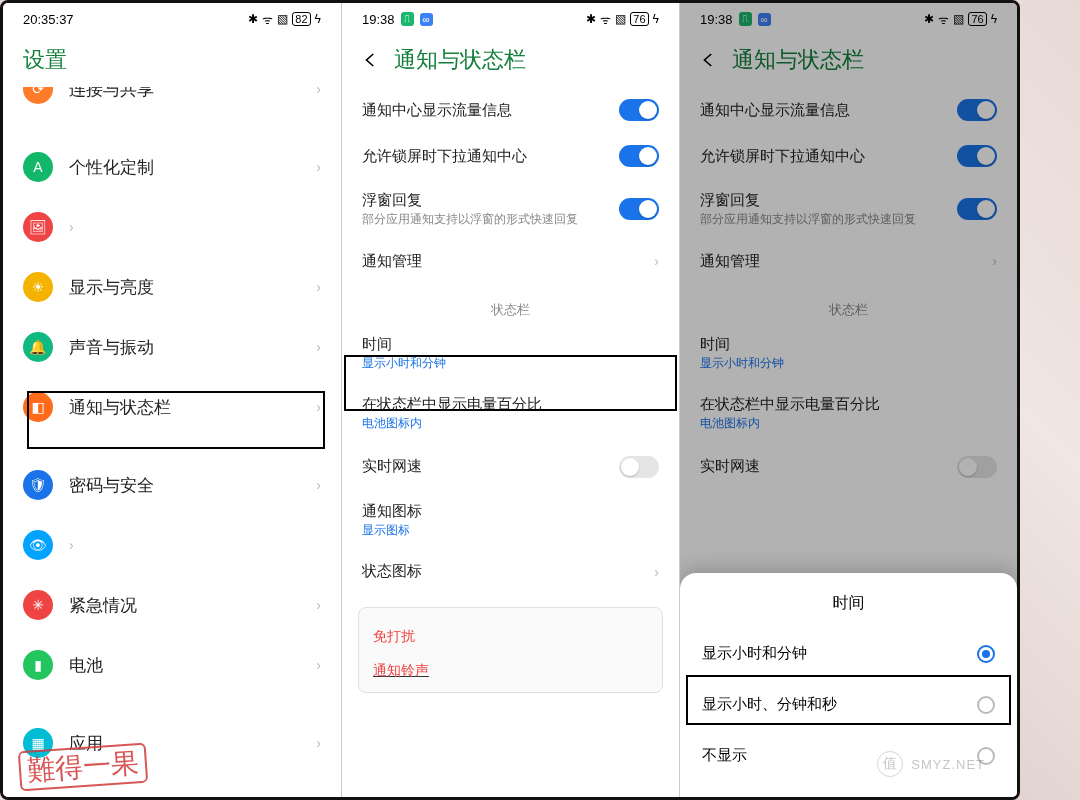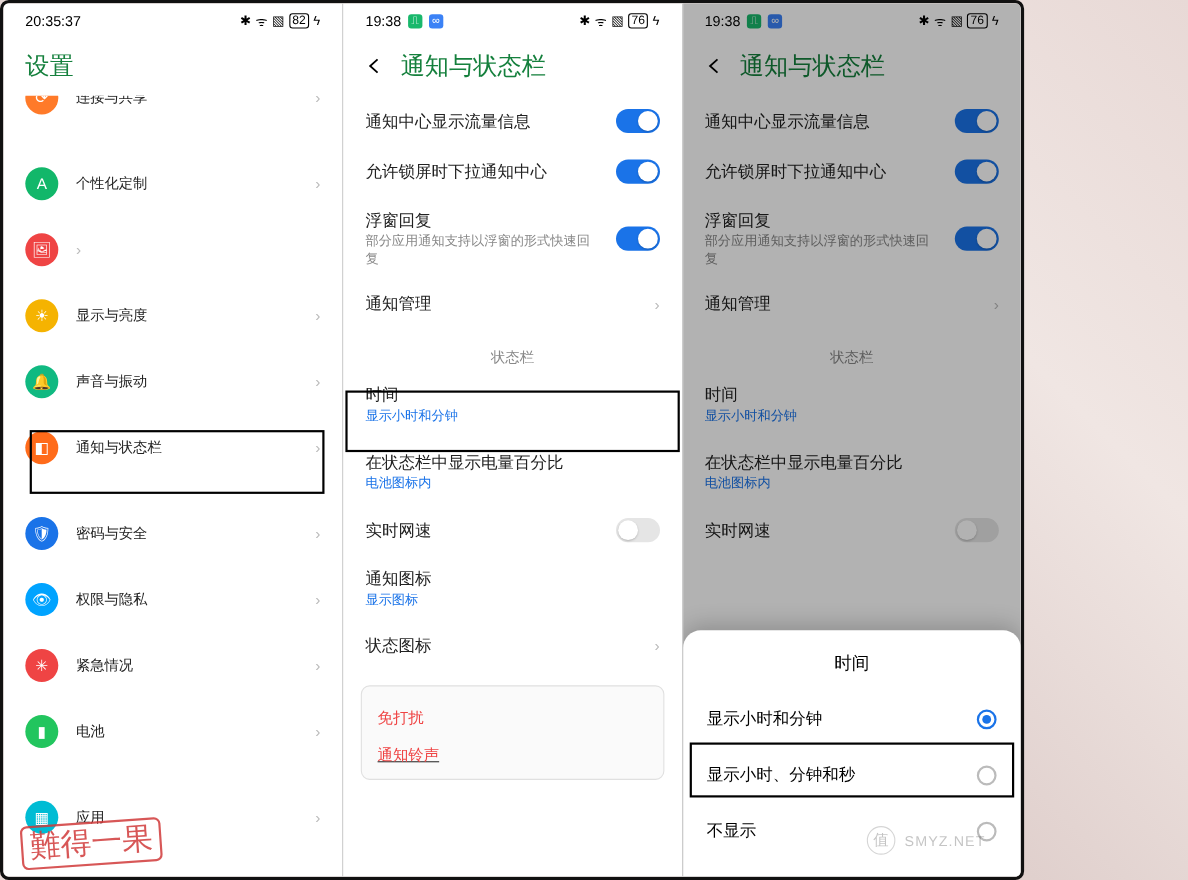--- a/index.html
+++ b/index.html
@@ -5,21 +5,21 @@
   * { box-sizing: border-box; margin: 0; padding: 0; }
   body {
     width: 1080px;
     height: 800px;
     overflow: hidden;
     font-family: -apple-system, "PingFang SC", "Microsoft YaHei", sans-serif;
     background: linear-gradient(45deg, #e8d9d6 0%, #f0e6e3 25%, #e0d0cd 50%, #f0e6e3 75%, #e8d9d6 100%);
     position: relative;
   }
   .container {
-    width: 931px;
+    width: 1020px;
     height: 800px;
     display: flex;
     position: relative;
     border: 3px solid #111;
     border-radius: 8px;
     overflow: hidden;
   }
   .phone {
     width: 360px;
     height: 100%;
@@ -72,21 +72,21 @@
     gap: 16px;
     font-size: 15px;
     color: #222;
     position: relative;
   }
   .row .icon-circle {
     width: 30px; height: 30px; border-radius: 50%;
     display: flex; align-items: center; justify-content: center;
     flex: 0 0 30px;
   }
-  .row .label { flex: 1; font-size: 13px; }
+  .row .label { flex: 1; font-size: 17px; }
   .row .chev { color: #bbb; font-size: 14px; }
   .row.small-pad { padding: 12px 20px; }
   .sub { font-size: 12px; color: #888; margin-top: 2px; line-height: 1.3; }
   .sub.blue { color: #1a73e8; }
   .section-label { font-size: 13px; color: #888; padding: 18px 20px 4px; text-align: center; }
   .toggle {
     width: 40px; height: 22px; border-radius: 11px;
     position: relative; flex: 0 0 40px;
   }
   .toggle.on { background: #1a73e8; }
@@ -225,21 +225,20 @@
           <div class="label">通知与状态栏</div>
           <div class="chev">›</div>
         </div>
         <div class="row">
           <div class="icon-circle" style="background: rgb(26, 115, 232); color: rgb(255, 255, 255); font-size: 14px;">🛡</div>
           <div class="label">密码与安全</div>
           <div class="chev">›</div>
         </div>
         <div class="row">
           <div class="icon-circle" style="background: rgb(0, 163, 255); color: rgb(255, 255, 255); font-size: 14px;">👁</div>
-          <div class="label">权限与隐私</div>
           <div class="chev">›</div>
         </div>
         <div class="row">
           <div class="icon-circle" style="background: rgb(239, 68, 68); color: rgb(255, 255, 255); font-size: 14px;">✳</div>
           <div class="label">紧急情况</div>
           <div class="chev">›</div>
         </div>
         <div class="row" style="margin-bottom: 18px;">
           <div class="icon-circle" style="background: rgb(34, 197, 94); color: rgb(255, 255, 255); font-size: 14px;">▮</div>
           <div class="label">电池</div>

